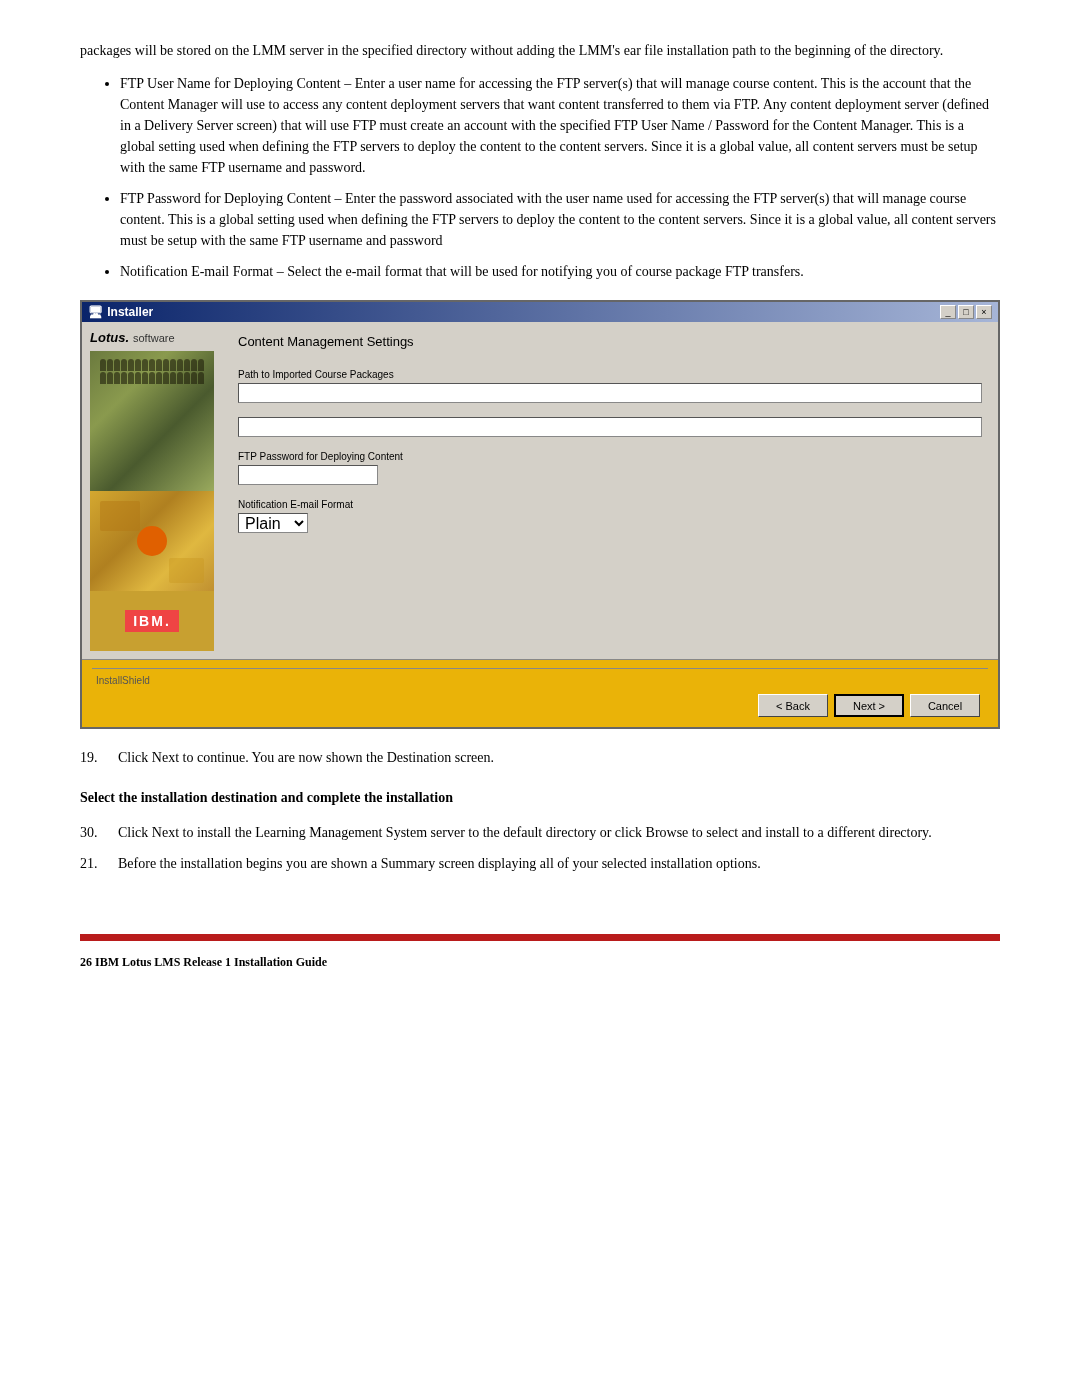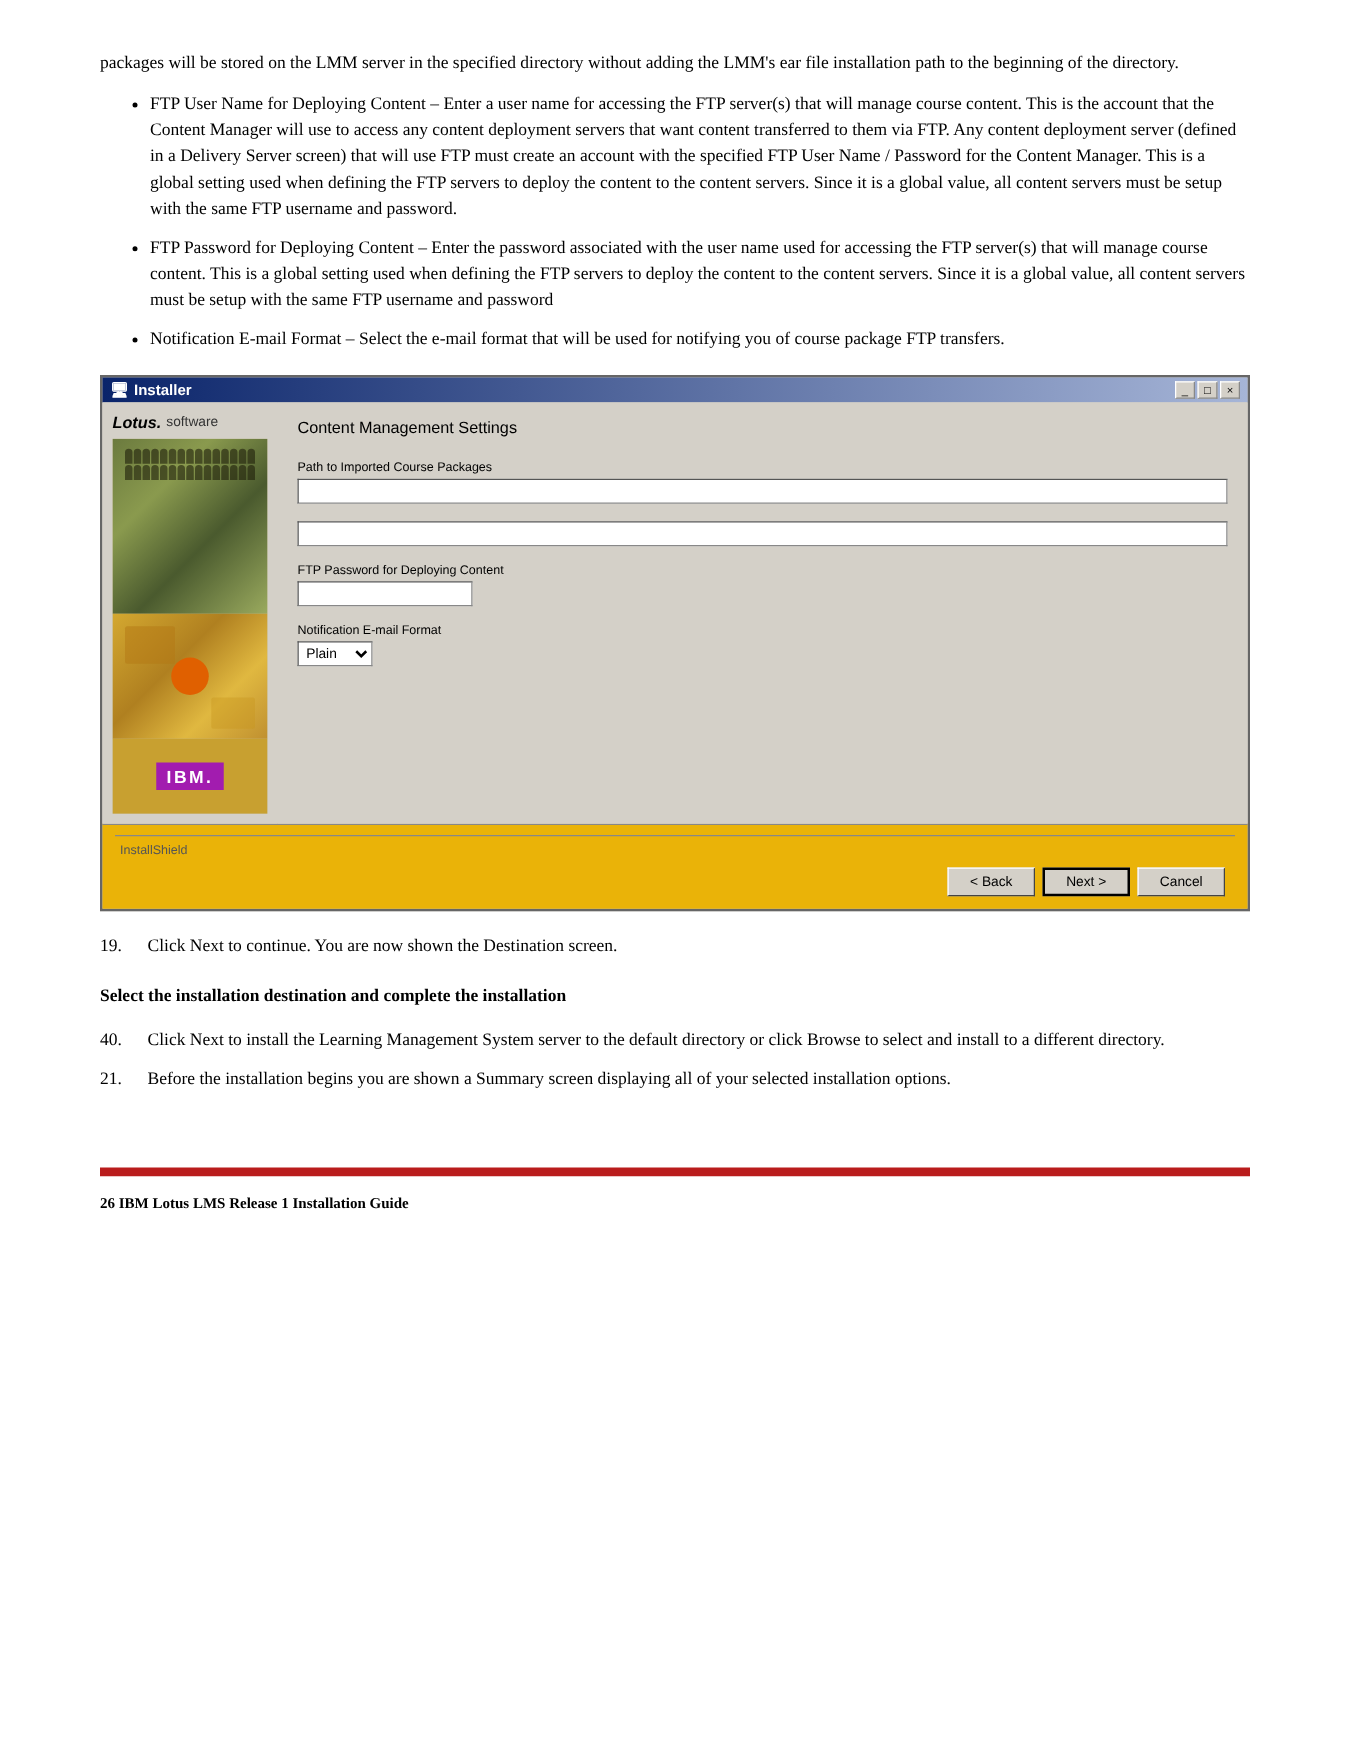--- a/index.html
+++ b/index.html
@@ -150,21 +150,21 @@
       width: 100%;
       height: 60px;
       background: #c8a030;
       position: relative;
       display: flex;
       align-items: center;
       justify-content: center;
     }
 
     .ibm-logo {
-      background: #a21caf;
+      background: #ef4444;
       color: #fff;
       font-weight: bold;
       font-size: 14px;
       letter-spacing: 2px;
       padding: 3px 8px;
       font-family: Arial, sans-serif;
     }
 
     .installer-content {
       flex: 1;
@@ -220,21 +220,21 @@
       gap: 4px;
     }
 
     .form-select {
       height: 20px;
       background: #ffffff;
       border: 1px solid #888;
       border-top-color: #555;
       border-left-color: #555;
       padding: 0 2px;
-      font-size: 11px;
+      font-size: 16px;
       min-width: 60px;
     }
 
     .installer-footer {
       background: #eab308;
       padding: 6px 10px;
       border-top: 1px solid #888;
     }
 
     .footer-buttons {
@@ -425,21 +425,21 @@
 </div>
 
 <div class="step-item">
   <span class="step-number">19.</span>
   <span class="step-text">Click Next to continue. You are now shown the Destination screen.</span>
 </div>
 
 <div class="section-heading">Select the installation destination and complete the installation</div>
 
 <div class="step-item">
-  <span class="step-number">40.</span>
+  <span class="step-number">30.</span>
   <span class="step-text">Click Next to install the Learning Management System server to the default directory or click Browse to select and install to a different directory.</span>
 </div>
 
 <div class="step-item">
   <span class="step-number">21.</span>
   <span class="step-text">Before the installation begins you are shown a Summary screen displaying all of your selected installation options.</span>
 </div>
 
 <div class="page-footer">26 IBM Lotus LMS Release 1 Installation Guide</div>
 

